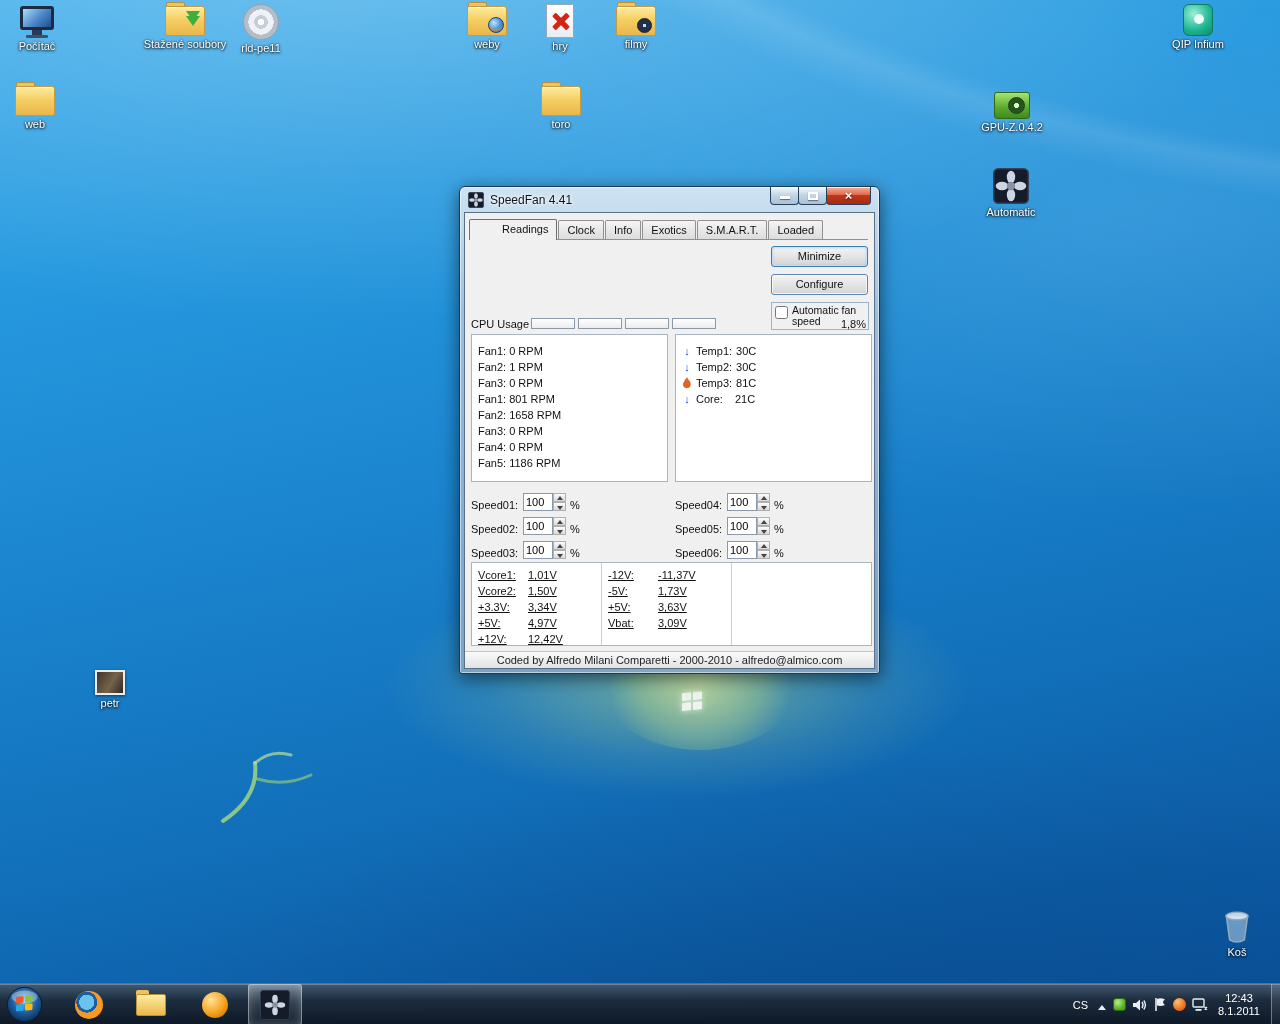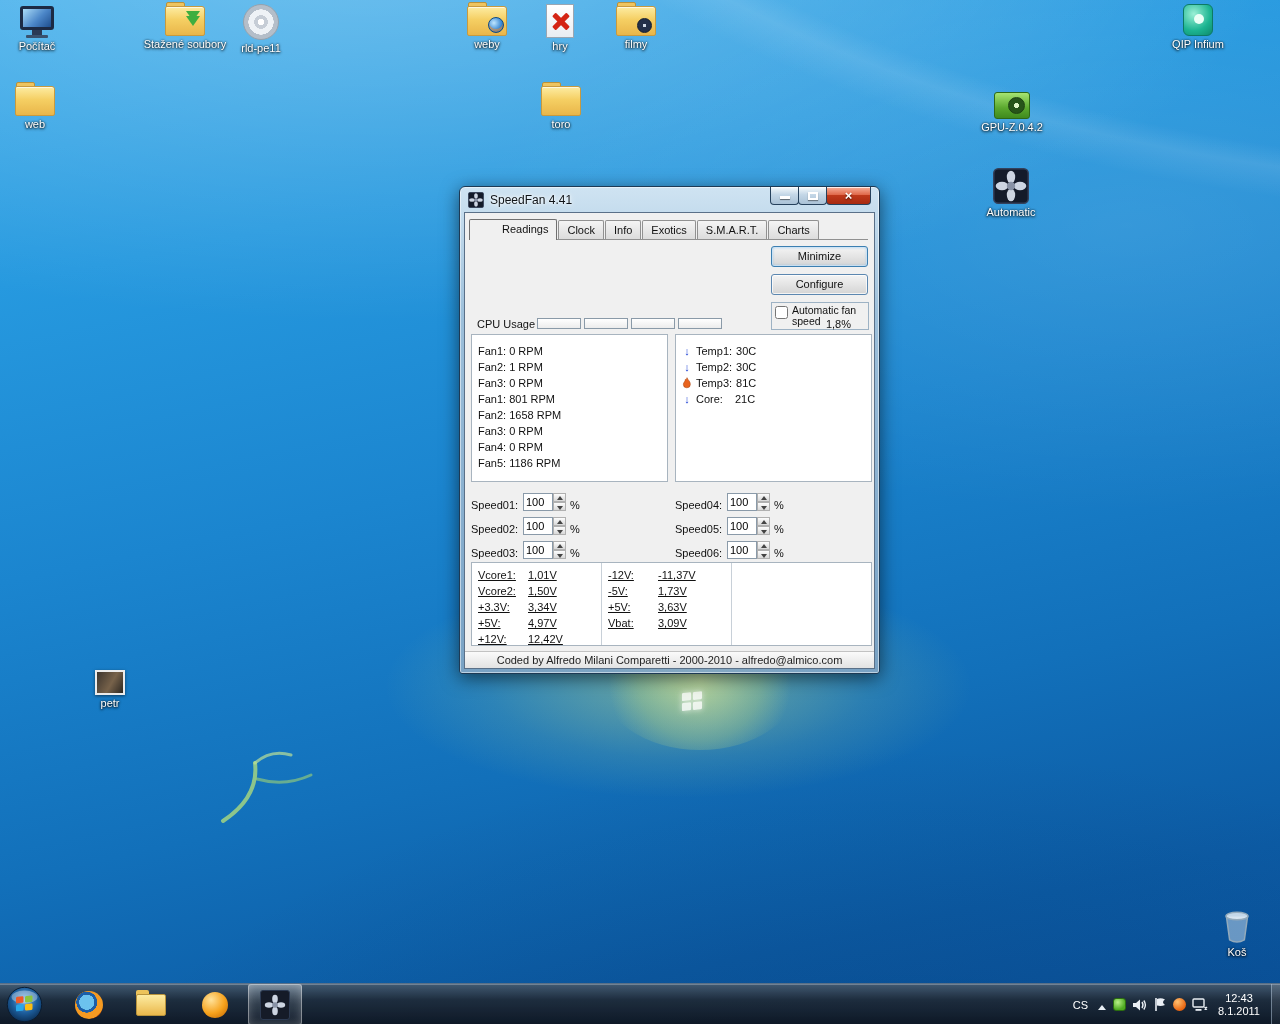--- a/index.html
+++ b/index.html
@@ -117,21 +117,21 @@
     background:linear-gradient(#f4f4f4,#e6e6e6 45%,#d4d4d4); border:1px solid #5c87b0; border-radius:3px; cursor:pointer;
     box-shadow: inset 0 0 0 1px rgba(255,255,255,0.7); }
   .btn.b-min { left:306px; top:33px; border-color:#3c7fb1; box-shadow: inset 0 0 3px #7ab8e8, inset 0 0 0 1px rgba(255,255,255,0.7); }
   .btn.b-cfg { left:306px; top:61px; }
 
   .autofan { position:absolute; left:306px; top:89px; width:98px; height:28px; border:1px solid #9db2c4;
     display:flex; align-items:flex-start; padding:2px 3px; gap:4px; }
   .chk { width:13px; height:13px; background:#fff; border:1px solid #8a9aa9; margin-top:1px; cursor:pointer; flex:none; }
   .autofan .txt { line-height:11px; font-size:10.5px; }
 
-  .cpurow { position:absolute; left:6px; top:104px; right:23px; height:13px; display:flex; align-items:center;margin-left:6px; }
+  .cpurow { position:absolute; left:6px; top:104px; right:8px; height:13px; display:flex; align-items:center; }
   .cpurow .cl { width:60px; }
   .pbar { width:44px; height:11px; border:1px solid #8a9aa8; background:linear-gradient(#ffffff,#ececec); margin-right:3px; }
   .cpurow .pct { margin-left:auto; }
 
   .groupbox { position:absolute; top:121px; height:148px; background:#fff; border:1px solid #a8b4bf; padding:8px 6px; line-height:16px; }
   .gb-fans { left:6px; width:197px; }
   .gb-temps { left:210px; width:197px; }
   .trow { display:flex; align-items:center; gap:4px; height:16px; }
   .arrow-down { color:#1a3fd4; font-weight:bold; width:10px; text-align:center; }
   .flame { width:10px; height:13px; }
@@ -321,21 +321,21 @@
         </div>
     </div>
 
     <div class="client">
       <div class="tabstrip">
         <div class="tab active">Readings</div>
         <div class="tab">Clock</div>
         <div class="tab">Info</div>
         <div class="tab">Exotics</div>
         <div class="tab">S.M.A.R.T.</div>
-        <div class="tab">Charts</div>
+        <div class="tab">Loaded</div>
       </div>
 
 
       <div class="btn b-min">Minimize</div>
       <div class="btn b-cfg">Configure</div>
 
       <div class="autofan">
         <input type="checkbox" class="chk" style="">
         <span class="txt">Automatic fan speed</span>
       </div>

